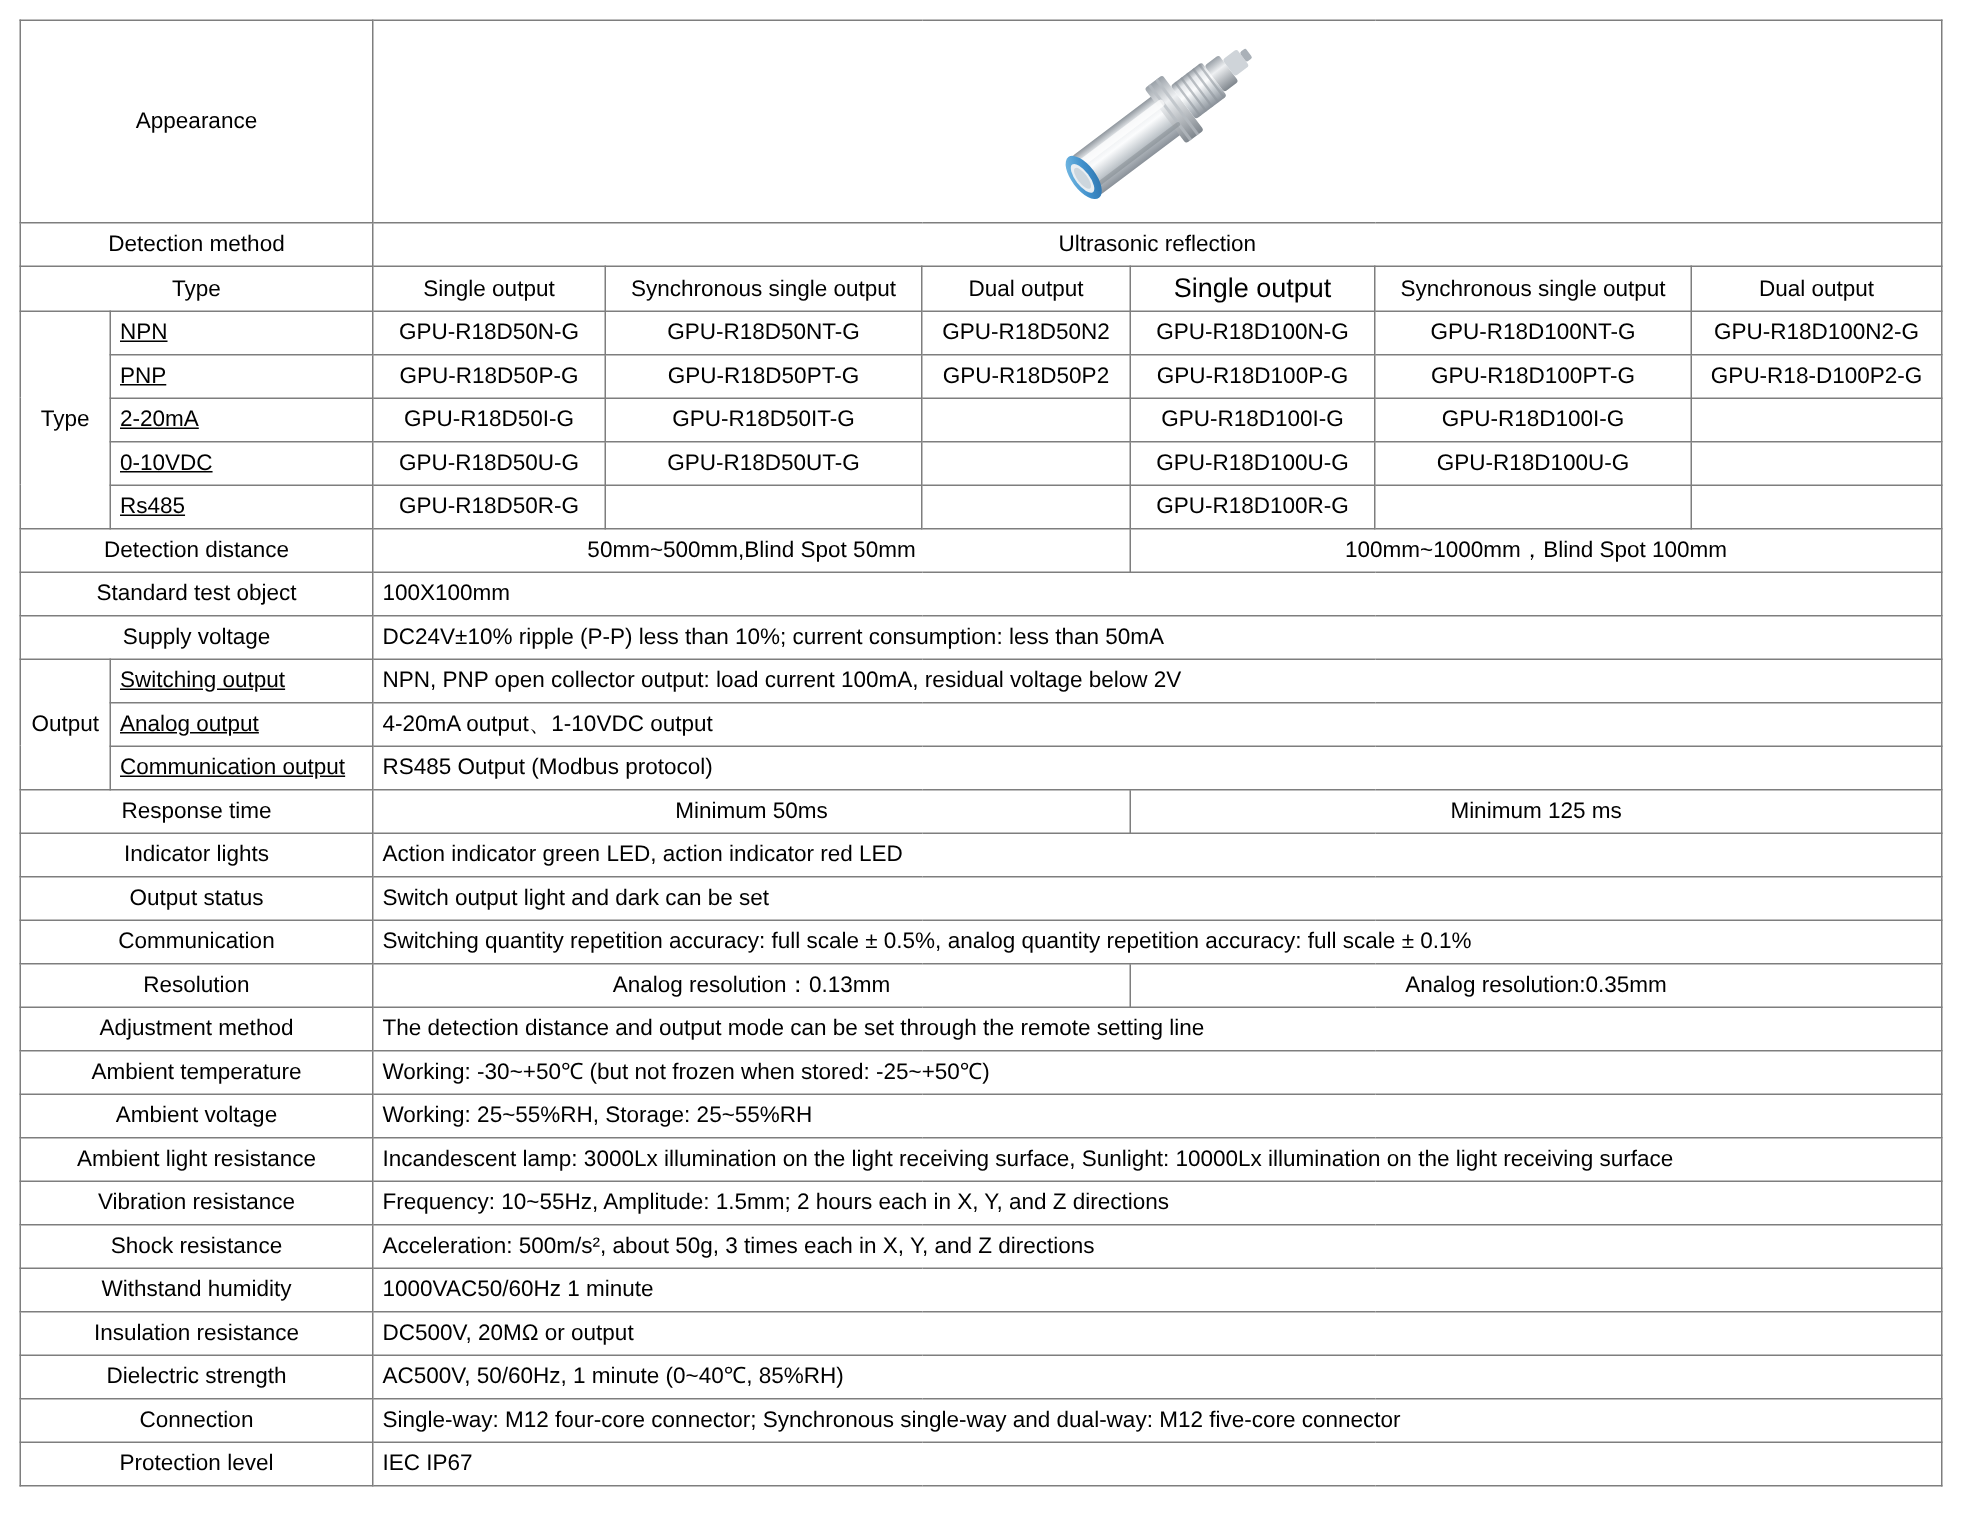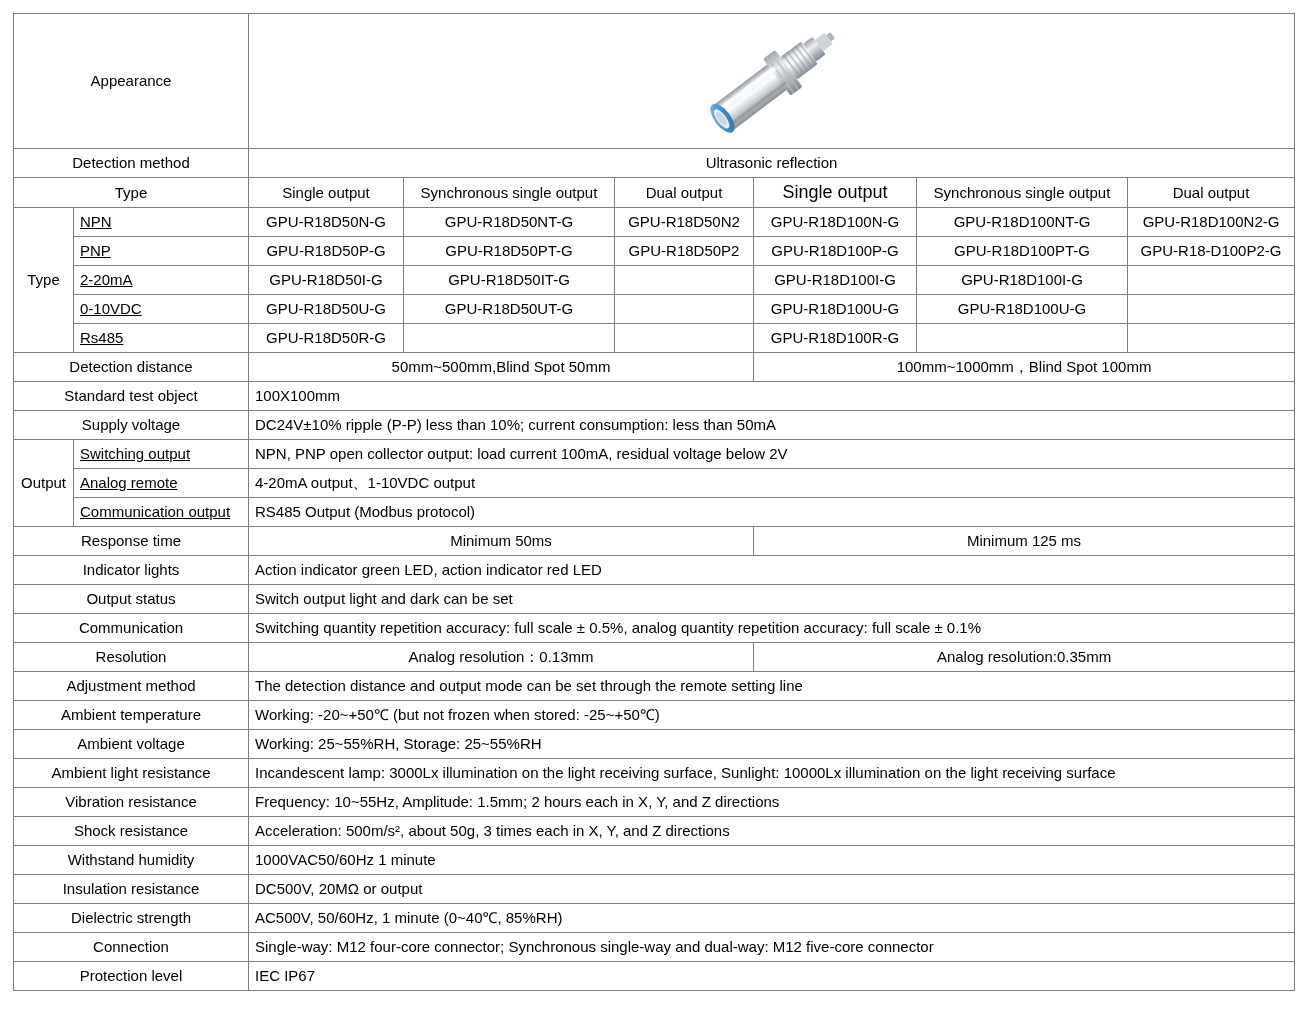--- a/index.html
+++ b/index.html
@@ -232,21 +232,21 @@
     <td class="lbl" colspan="2">Supply voltage</td>
     <td class="val" colspan="6">DC24V±10% ripple (P-P) less than 10%; current consumption: less than 50mA</td>
   </tr>
 
   <tr class="rowh">
     <td class="lbl" rowspan="3">Output</td>
     <td class="sublbl">Switching output</td>
     <td class="val" colspan="6">NPN, PNP open collector output: load current 100mA, residual voltage below 2V</td>
   </tr>
   <tr class="rowh">
-    <td class="sublbl">Analog remote</td>
+    <td class="sublbl">Analog output</td>
     <td class="val" colspan="6">4-20mA output、1-10VDC output</td>
   </tr>
   <tr class="rowh">
     <td class="sublbl">Communication output</td>
     <td class="val" colspan="6">RS485 Output (Modbus protocol)</td>
   </tr>
 
   <tr class="rowh">
     <td class="lbl" colspan="2">Response time</td>
     <td class="ctr" colspan="3">Minimum 50ms</td>
@@ -274,21 +274,21 @@
     <td class="ctr" colspan="3">Analog resolution:0.35mm</td>
   </tr>
 
   <tr class="rowh">
     <td class="lbl" colspan="2">Adjustment method</td>
     <td class="val" colspan="6">The detection distance and output mode can be set through the remote setting line</td>
   </tr>
 
   <tr class="rowh">
     <td class="lbl" colspan="2">Ambient temperature</td>
-    <td class="val" colspan="6">Working: -20~+50℃ (but not frozen when stored: -25~+50℃)</td>
+    <td class="val" colspan="6">Working: -30~+50℃ (but not frozen when stored: -25~+50℃)</td>
   </tr>
 
   <tr class="rowh">
     <td class="lbl" colspan="2">Ambient voltage</td>
     <td class="val" colspan="6">Working: 25~55%RH, Storage: 25~55%RH</td>
   </tr>
 
   <tr class="rowh">
     <td class="lbl" colspan="2">Ambient light resistance</td>
     <td class="val" colspan="6">Incandescent lamp: 3000Lx illumination on the light receiving surface, Sunlight: 10000Lx illumination on the light receiving surface</td>

